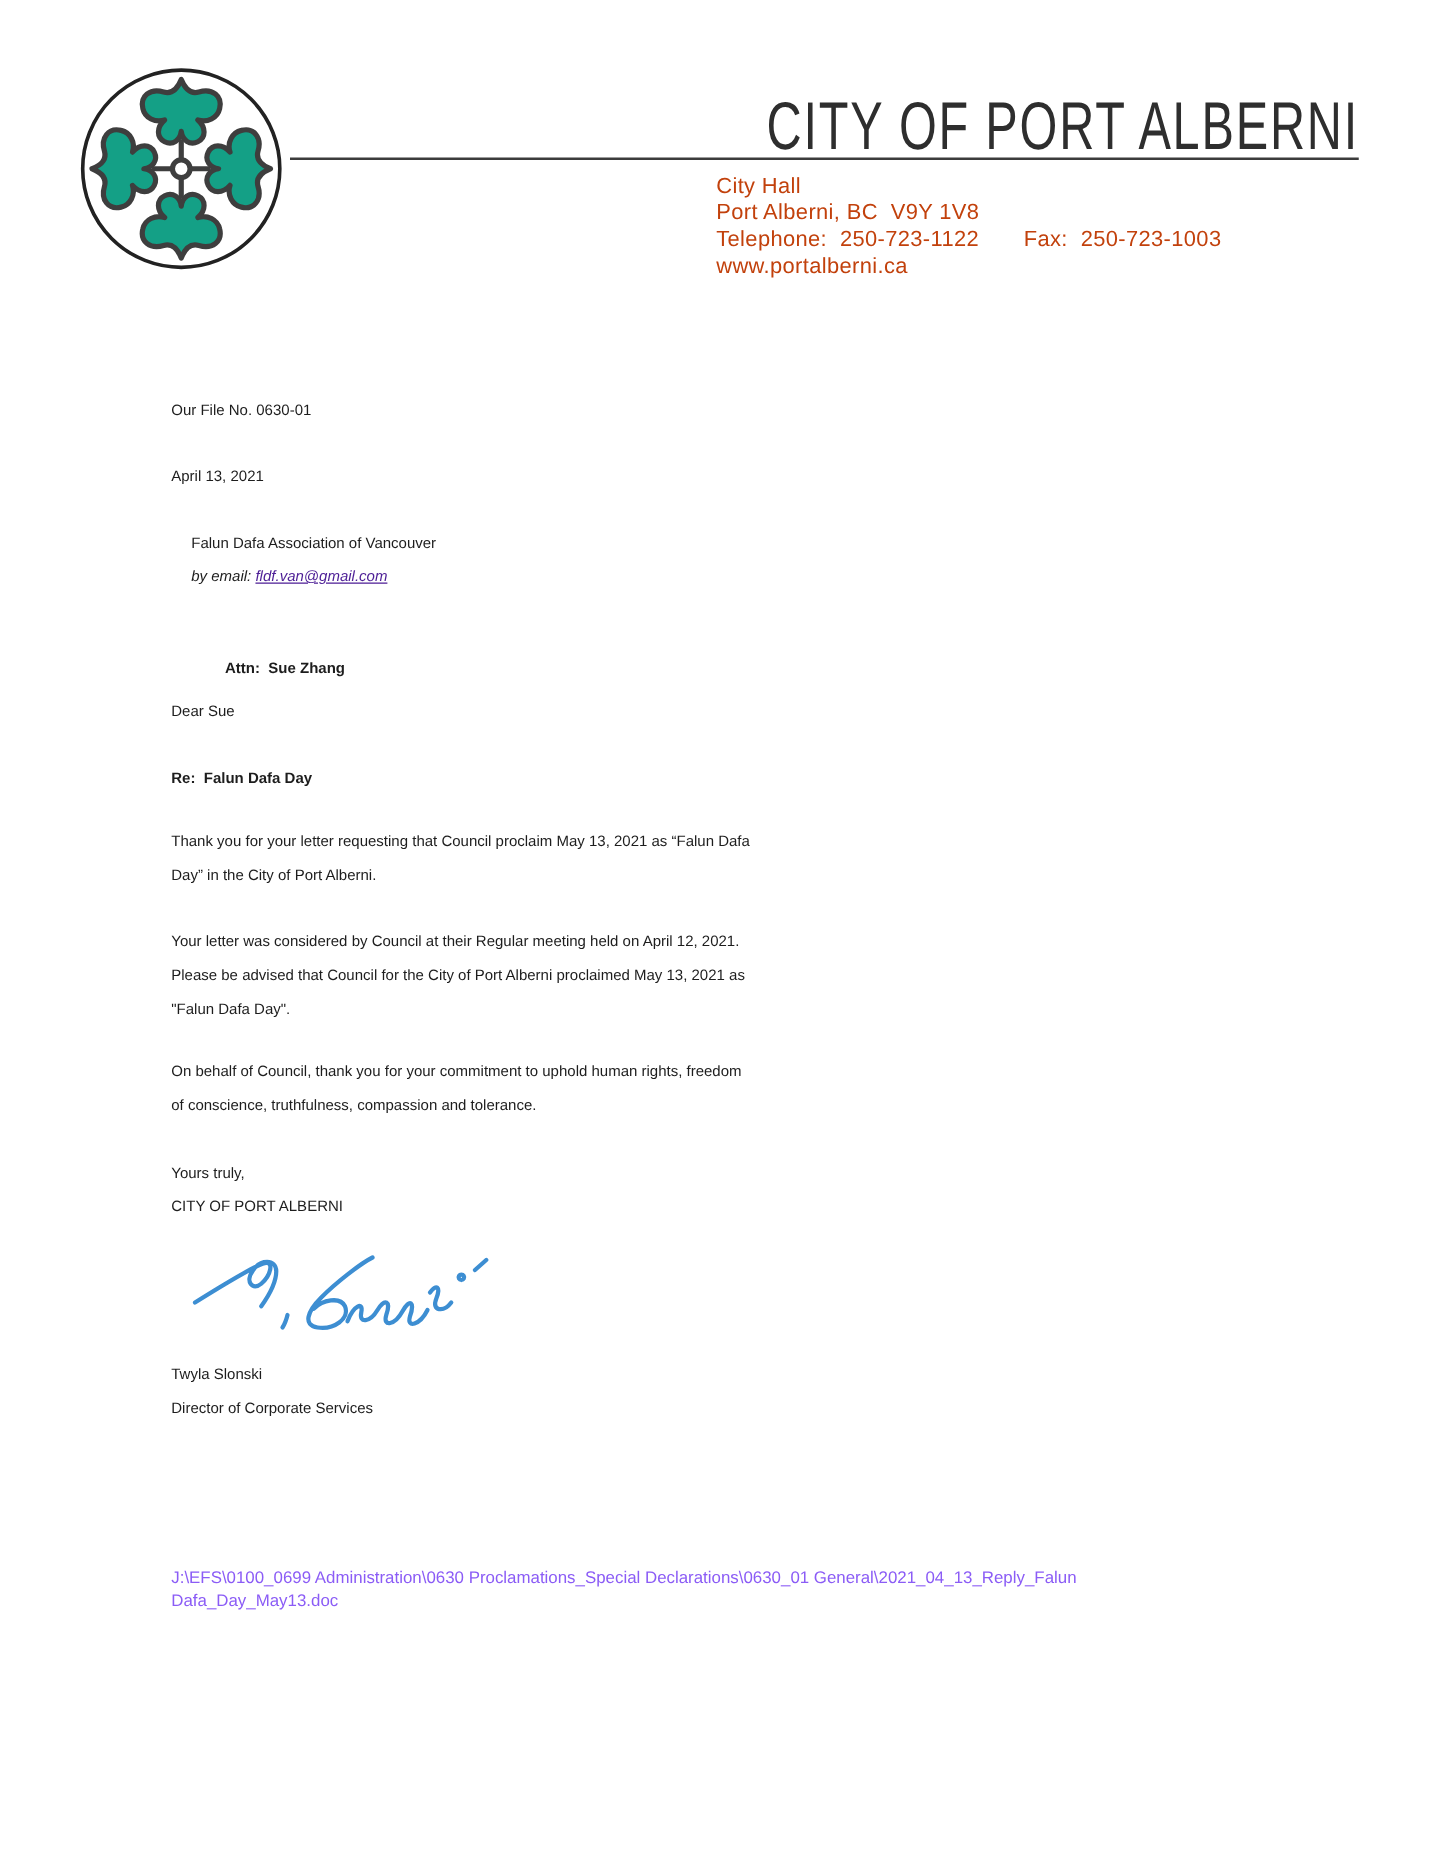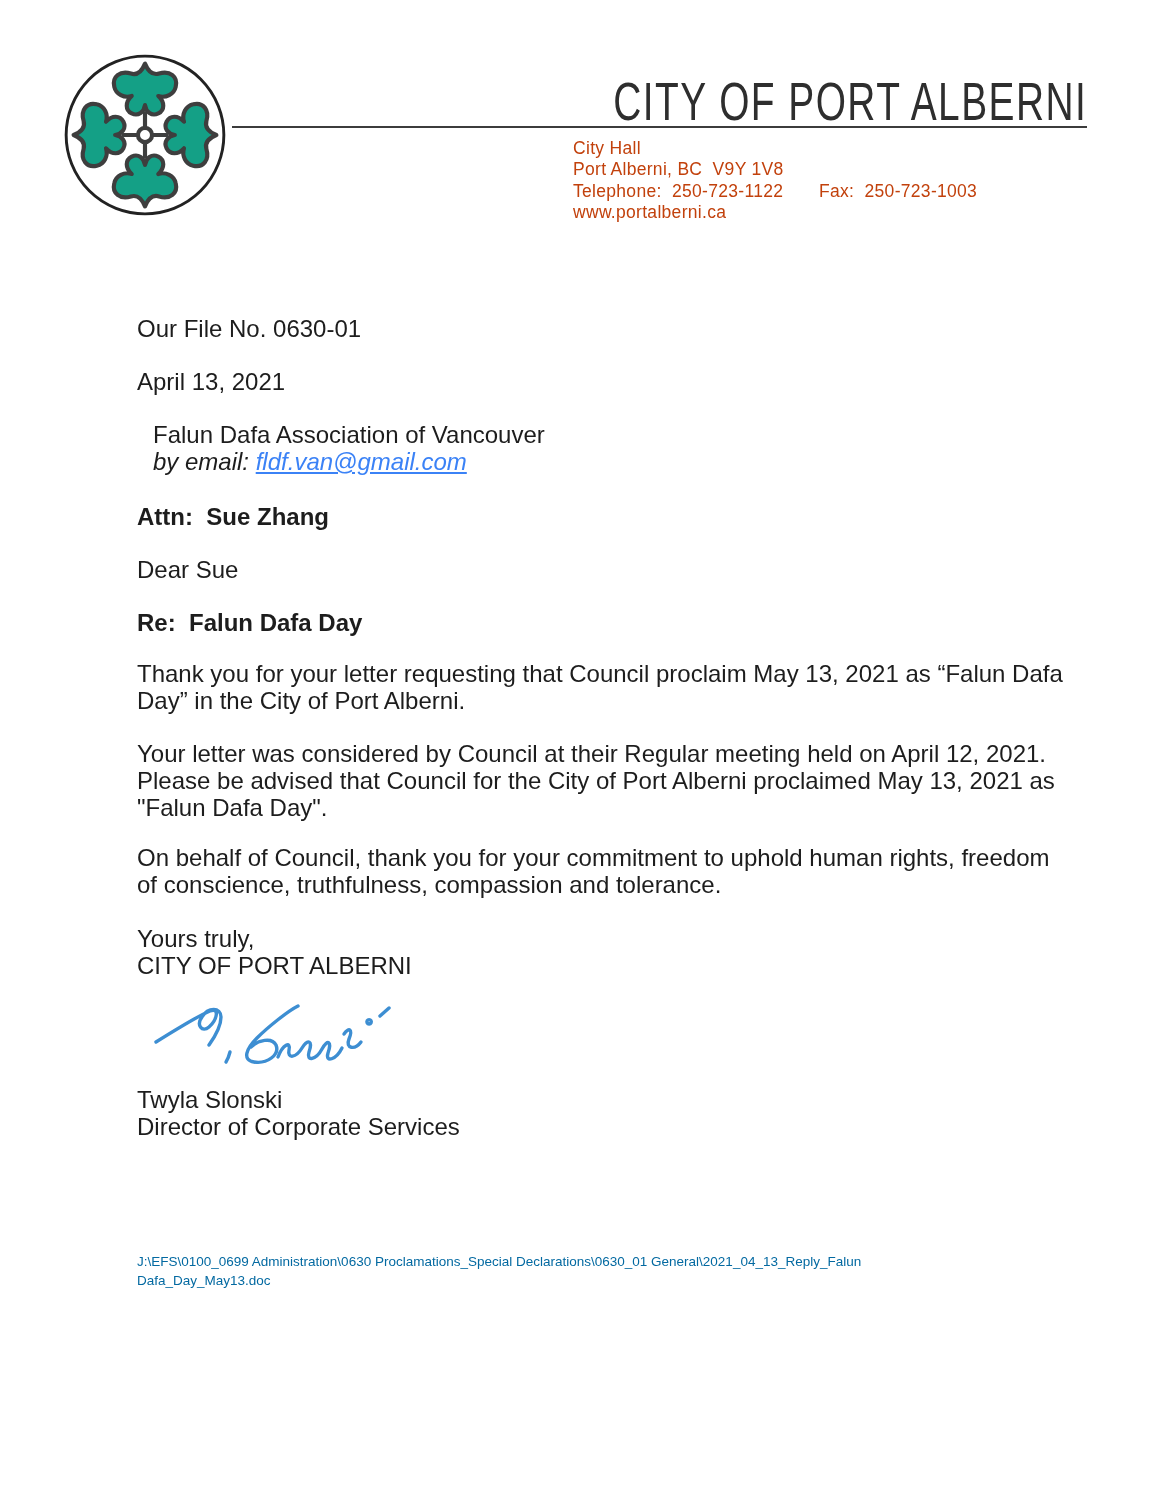--- a/index.html
+++ b/index.html
@@ -48,53 +48,53 @@
     color: #c2410c;
     letter-spacing: 0.3px;
   }
   .phone-row { display: flex; }
   .phone-row .tel { display: inline-block; width: 246px; }
 
   
   .body-text {
     position: absolute;
     left: 137px;
-    font-size: 24px;
+    font-size: 12px;
     line-height: 27px;
     color: #1d1d1d;
   }
   .bold { font-weight: bold; }
   .italic { font-style: italic; }
-  .email-link { font-style: italic; text-decoration: underline; color: #3b82f6; }
+  .email-link { font-style: italic; text-decoration: underline; color: #4c1d95; }
 
   .file-no   { top: 315px; }
   .date-line { top: 368px; }
   .recipient { top: 421px; margin-left: 16px; }
-  .attn      { top: 503px; }
+  .attn      { top: 521px; margin-left: 43px; }
   .saluting  { top: 556px; text-align: right; }
   .subject   { top: 609px; }
   .para1     { top: 660px; width: 960px; }
   .para2     { top: 740px; width: 960px; }
   .para3     { top: 844px; width: 960px; }
   .closing   { top: 925px; }
   .signer    { top: 1086px; }
 
   .signature-svg {
     position: absolute;
     left: 150px; top: 1000px;
     width: 256px; height: 82px;
   }
 
   .footer-path {
     position: absolute;
     left: 137px; top: 1252px;
     width: 860px;
     font-size: 13.5px;
     line-height: 19px;
-    color: #0369a1;
+    color: #8b5cf6;
   }
 </style>
 </head>
 <body>
 
 <div class="page">
 
   <svg class="logo" viewBox="0 0 200 200">
     <circle cx="100" cy="100" r="95" fill="#ffffff" stroke="#222222" stroke-width="3.5"></circle>
 

